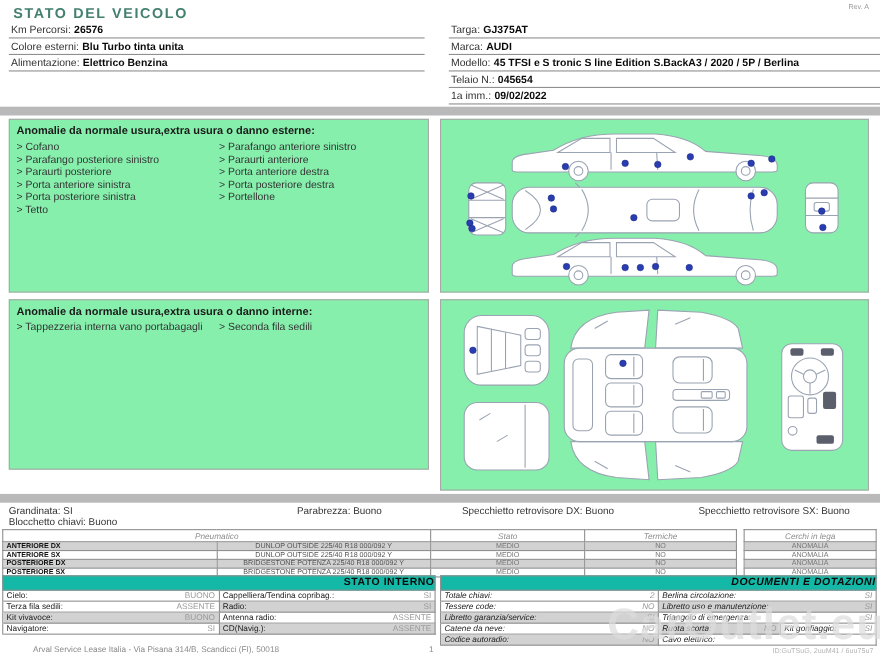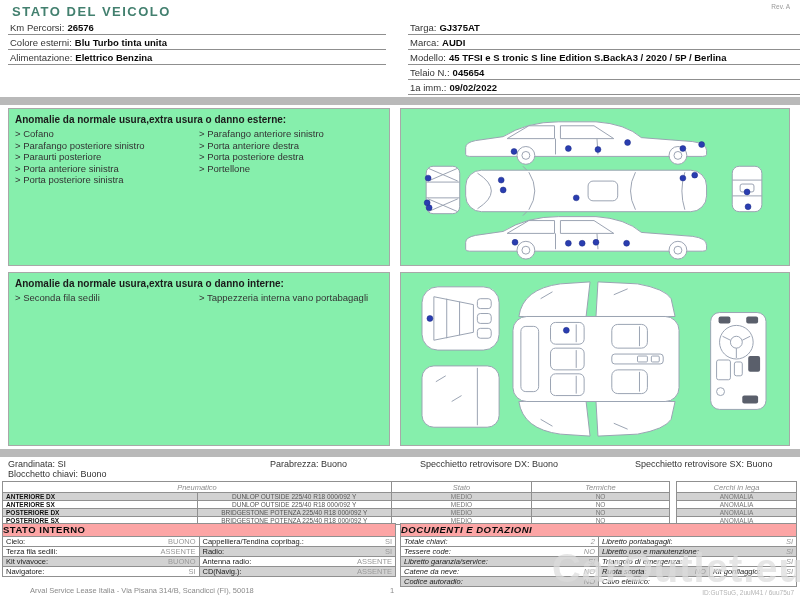--- a/index.html
+++ b/index.html
@@ -38,22 +38,22 @@
   .tires td{height:7px;font-size:6.5px;}
   .pos{font-weight:bold;color:#111;font-size:7px;width:131px;}
   .spec{text-align:center;color:#555;font-size:6px;width:263px;}
   .cv{text-align:center;color:#777;}
   .w-stato{width:133px;} .w-term{width:131px;}
   .shade{background:#d2d2d2;}
   .cerchi{position:absolute;left:676px;top:481px;width:121px;table-layout:fixed;}
   .cerchi td{height:7px;font-size:6.5px;}
   
   .btable{position:absolute;top:523px;box-sizing:border-box;}
-  .bheader{background:#fca5a5;border:1px solid #909090;font-weight:bold;font-size:9.5px;
-           text-align:left;height:12px;line-height:12px;letter-spacing:.5px;color:#0a0a0a;}
+  .bheader{background:#14b8a6;border:1px solid #909090;font-weight:bold;font-size:9.5px;
+           text-align:right;height:12px;line-height:12px;letter-spacing:.5px;color:#0a0a0a;}
   .brow{display:flex;border-left:1px solid #909090;}
   .bcell{display:flex;box-sizing:border-box;border-right:1px solid #909090;
          border-bottom:1px solid #909090;height:10px;line-height:9px;font-size:7.5px;}
   .half{width:50%;}
   .q1{width:28%;} .q2{width:22%;}
   .blabel{padding-left:3px;color:#222;white-space:nowrap;overflow:hidden;}
   .bval{margin-left:auto;padding-right:3px;color:#9a9a9a;}
   .sh{background:#d2d2d2;}
   
   .footer-addr{position:absolute;left:30px;top:586px;font-size:7.5px;color:#8a8a8a;}
@@ -88,23 +88,25 @@
 
   <div class="panel" style="left:8px;top:108px;width:382px;height:158px;">
     <div class="panel-title">Anomalie da normale usura,extra usura o danno esterne:</div>
     <div class="cols">
       <div class="col">
         <div class="item">&gt; Cofano</div>
         <div class="item">&gt; Parafango posteriore sinistro</div>
         <div class="item">&gt; Paraurti posteriore</div>
         <div class="item">&gt; Porta anteriore sinistra</div>
         <div class="item">&gt; Porta posteriore sinistra</div>
+        <div class="item">&gt; Tetto</div>
       </div>
       <div class="col">
         <div class="item">&gt; Parafango anteriore sinistro</div>
+        <div class="item">&gt; Paraurti anteriore</div>
         <div class="item">&gt; Porta anteriore destra</div>
         <div class="item">&gt; Porta posteriore destra</div>
         <div class="item">&gt; Portellone</div>
       </div>
     </div>
   </div>
 
   <div class="panel" style="left:400px;top:108px;width:390px;height:158px;">
     <svg viewBox="0 0 390 158" width="388" height="156">
 
@@ -163,28 +165,28 @@
         <circle class="dot" cx="227" cy="136" r="3"></circle>
         <circle class="dot" cx="26" cy="70" r="3"></circle>
         <circle class="dot" cx="25" cy="95" r="3"></circle>
         <circle class="dot" cx="27" cy="100" r="3"></circle>
         <circle class="dot" cx="349" cy="84" r="3"></circle>
         <circle class="dot" cx="350" cy="99" r="3"></circle>
       </g>
     </svg>
   </div>
 
-  <div class="panel" style="left:8px;top:272px;width:382px;height:174px;">
+  <div class="panel" style="left:8px;top:272px;width:382px;height:155px;">
     <div class="panel-title">Anomalie da normale usura,extra usura o danno interne:</div>
     <div class="cols">
       <div class="col">
-        <div class="item">&gt; Seconda fila sedili</div>
+        <div class="item">&gt; Tappezzeria interna vano portabagagli</div>
       </div>
       <div class="col">
-        <div class="item">&gt; Tappezzeria interna vano portabagagli</div>
+        <div class="item">&gt; Seconda fila sedili</div>
       </div>
     </div>
   </div>
 
   <div class="panel" style="left:400px;top:272px;width:390px;height:174px;">
     <svg viewBox="0 0 390 174" width="388" height="172">
       <g>
         <rect class="lnw" x="20" y="14" width="78" height="64" rx="16"></rect>
         <path class="ln" d="M32,24 L72,32 L72,60 L32,68 Z M45,26 L45,66 M58,29 L58,63"></path>
         <rect class="ln" x="76" y="26" width="14" height="10" rx="3"></rect>
@@ -343,21 +345,21 @@
   </div>
 
   <div class="btable" style="left:400px;width:397px;font-style:italic;">
     <div class="bheader">DOCUMENTI E DOTAZIONI</div>
     <div class="brow">
       <div class="bcell half">
           <span class="blabel">Totale chiavi:</span>
           <span class="bval">2</span>
         </div>
       <div class="bcell half">
-          <span class="blabel">Libretto portabagagli:</span>
+          <span class="blabel">Berlina circolazione:</span>
           <span class="bval">SI</span>
         </div>
     </div>
     <div class="brow">
       <div class="bcell half">
           <span class="blabel">Tessere code:</span>
           <span class="bval">NO</span>
         </div>
       <div class="bcell half sh">
           <span class="blabel">Libretto uso e manutenzione:</span>

